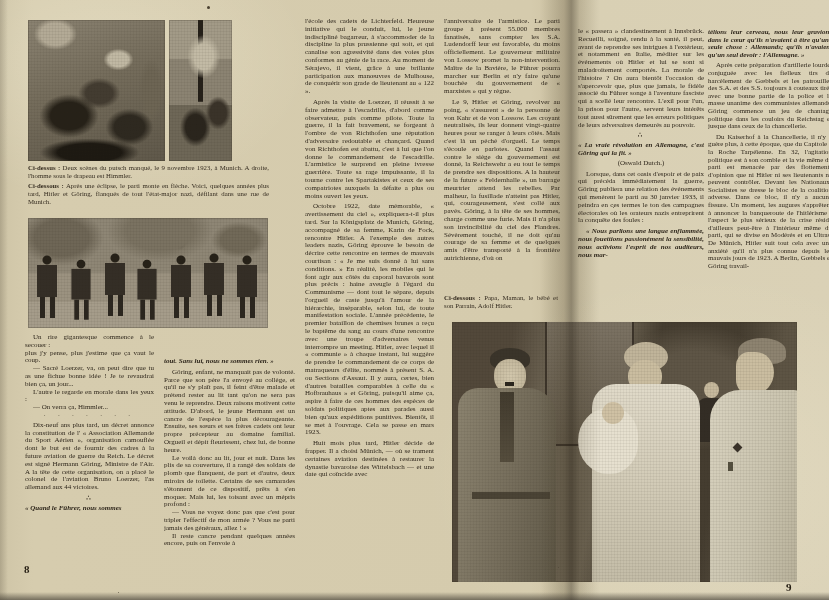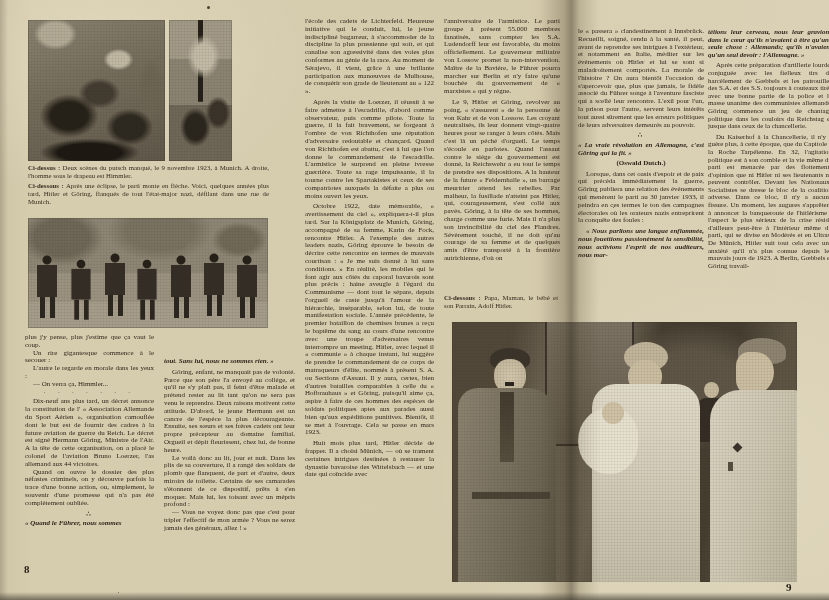--- a/index.html
+++ b/index.html
@@ -10,21 +10,21 @@
       linear-gradient(90deg,#cfc5a7 0,#d6ccae 4%,#d5cbad 64%,#cdc2a3 68%,#d9d0b4 72%,#dad1b6 100%);
     font-family:"Liberation Serif","DejaVu Serif",serif;color:#2f271c;}
   
   .col{position:absolute;font-size:7px;line-height:7.8px;text-align:justify;overflow:hidden;}
   .para{margin:0;text-indent:8px;}
   .para.noindent{text-indent:0;}
   .para.spaced{margin-top:3px;}
   .para.quote{font-style:italic;font-weight:bold;}
   .para.divider{text-align:center;text-indent:0;margin:3px 0 2px;letter-spacing:2px;font-weight:bold;}
   .para.dotline{text-align:center;text-indent:0;letter-spacing:5px;margin:1px 0;color:#4a4234;}
-  .para.attribution{text-align:center;text-indent:0;font-weight:bold;margin:2px 0 3px;}
+  .para.attribution{text-align:center;text-indent:0;font-weight:normal;margin:2px 0 3px;}
   .colL1{left:25px;top:334px;width:129px;height:228px;}
   .colL2{left:164px;top:334px;width:131px;height:258px;margin-top:24px;}
   .colL3{left:305px;top:18px;width:129px;height:576px;}
   .colL4{left:444px;top:18px;width:116px;height:272px;}
   .colR1{left:578px;top:28px;width:126px;height:290px;}
   .colR2{left:708px;top:28px;width:124px;height:296px;font-size:6.9px;line-height:7.6px;}
   
   .capblock{position:absolute;left:28px;top:164px;width:241px;}
   .cap{margin:0;font-size:6.8px;line-height:7.7px;text-align:justify;color:#362d21;}
   .cap + .cap{margin-top:3px;}
@@ -126,41 +126,42 @@
     <div class="mfig" style="left:6px"></div>
     <div class="mfig" style="left:40px"></div>
     <div class="mfig" style="left:74px"></div>
     <div class="mfig" style="left:106px"></div>
     <div class="mfig" style="left:140px"></div>
     <div class="mfig" style="left:173px"></div>
     <div class="mfig" style="left:206px"></div>
   </div>
 
   <div class="col colL1">
+      <p class="para">Un rire gigantesque commence à le secouer :</p>
       <p class="para noindent">plus j'y pense, plus j'estime que ça vaut le coup.</p>
-      <p class="para">Un rire gigantesque commence à le secouer :</p>
+      <p class="para">— Sacré Loerzer, va, on peut dire que tu as une fichue bonne idée ! Je te revaudrai bien ça, un jour...</p>
       <p class="para">L'autre le regarde en morale dans les yeux :</p>
       <p class="para">— On verra ça, Himmler...</p>
       <p class="para dotline">·  ·  ·  ·  ·  ·  ·</p>
       <p class="para">Dix-neuf ans plus tard, un décret annonce la constitution de l' « Association Allemande du Sport Aérien », organisation camouflée dont le but est de fournir des cadres à la future aviation de guerre du Reich. Le décret est signé Hermann Göring, Ministre de l'Air. A la tête de cette organisation, on a placé le colonel de l'aviation Bruno Loerzer, l'as allemand aux 44 victoires.</p>
-      <p class="para">Quand on ouvre le dossier des plus néfastes criminels, on y découvre parfois la trace d'une bonne action, ou, simplement, le souvenir d'une promesse qui n'a pas été complètement oubliée.</p>
       <p class="para divider">∴</p>
       <p class="para quote noindent">« Quand le Führer, nous sommes</p>
     </div>
   <div class="col colL2">
       <p class="para quote noindent">tout. Sans lui, nous ne sommes rien. »</p>
       <p class="para spaced">Göring, enfant, ne manquait pas de volonté. Parce que son père l'a envoyé au collège, et qu'il ne s'y plaît pas, il feint d'être malade et prétend rester au lit tant qu'on ne sera pas venu le reprendre. Deux raisons motivent cette attitude. D'abord, le jeune Hermann est un cancre de l'espèce la plus décourageante. Ensuite, ses sœurs et ses frères cadets ont leur propre précepteur au domaine familial. Orgueil et dépit fleurissent, chez lui, de bonne heure.</p>
       <p class="para">Le voilà donc au lit, jour et nuit. Dans les plis de sa couverture, il a rangé des soldats de plomb que flanquent, de part et d'autre, deux miroirs de toilette. Certains de ses camarades s'étonnent de ce dispositif, prêts à s'en moquer. Mais lui, les toisant avec un mépris profond :</p>
-      <p class="para">— Vous ne voyez donc pas que c'est pour tripler l'effectif de mon armée ? Vous ne serez jamais des généraux, allez ! »</p>
+      <p class="para">— Vous ne voyez donc pas que c'est pour tripler l'effectif de mon armée ? Vous ne parti jamais des généraux, allez ! »</p>
+      <p class="para">Il reste cancre pendant quelques années encore, puis on l'envoie à</p>
     </div>
   <div class="col colL3">
       <p class="para noindent">l'école des cadets de Lichterfeld. Heureuse initiative qui le conduit, lui, le jeune indiscipliné bagarreur, à s'accommoder de la discipline la plus prussienne qui soit, et qui canalise son agressivité dans des voies plus conformes au génie de la race. Au moment de Sérajevo, il vient, grâce à une brillante participation aux manœuvres de Mulhouse, de conquérir son grade de lieutenant au « 122 ».</p>
       <p class="para spaced">Après la visite de Loerzer, il réussit à se faire admettre à l'escadrille, d'abord comme observateur, puis comme pilote. Toute la guerre, il la fait bravement, se forgeant à l'ombre de von Richthofen une réputation d'adversaire redoutable et chançard. Quand von Richthofen est abattu, c'est à lui que l'on donne le commandement de l'escadrille. L'armistice le surprend en pleine ivresse guerrière. Toute sa rage impuissante, il la tourne contre les Spartakistes et ceux de ses compatriotes auxquels la défaite a plus ou moins ouvert les yeux.</p>
       <p class="para spaced">Octobre 1922, date mémorable, « avertissement du ciel », expliquera-t-il plus tard. Sur la Königsplatz de Munich, Göring, accompagné de sa femme, Karin de Fock, rencontre Hitler. A l'exemple des autres leaders nazis, Göring éprouve le besoin de décrire cette rencontre en termes de mauvais courtisan : « Je me suis donné à lui sans conditions. » En réalité, les mobiles qui le font agir aux côtés du caporal bavarois sont plus précis : haine aveugle à l'égard du Communisme — dont tout le sépare, depuis l'orgueil de caste jusqu'à l'amour de la hiérarchie, inséparable, selon lui, de toute manifestation sociale. L'année précédente, le premier bataillon de chemises brunes a reçu le baptême du sang au cours d'une rencontre avec une troupe d'adversaires venus interrompre un meeting. Hitler, avec lequel il « communie » à chaque instant, lui suggère de prendre le commandement de ce corps de matraqueurs d'élite, nommés à présent S. A. ou Sections d'Assaut. Il y aura, certes, bien d'autres batailles comparables à celle du « Hofbrauhaus » et Göring, puisqu'il aime ça, aspire à faire de ces hommes des espèces de soldats politiques aptes aux parades aussi bien qu'aux expéditions punitives. Bientôt, il se met à l'ouvrage. Cela se passe en mars 1923.</p>
-      <p class="para spaced">Huit mois plus tard, Hitler décide de frapper. Il a choisi Münich, — où se trament certaines intrigues destinées à restaurer la dynastie bavaroise des Wittelsbach — et une date qui coïncide avec</p>
+      <p class="para spaced">Huit mois plus tard, Hitler décide de frapper. Il a choisi Münich, — où se trament certaines aviation destinées à restaurer la dynastie bavaroise des Wittelsbach — et une date qui coïncide avec</p>
     </div>
   <div class="col colL4">
       <p class="para noindent">l'anniversaire de l'armistice. Le parti groupe à présent 55.000 membres fanatisés, sans compter les S.A. Ludendorff leur est favorable, du moins officiellement. Le gouverneur militaire von Lossow promet la non-intervention. Maître de la Bavière, le Führer pourra marcher sur Berlin et n'y faire qu'une bouchée du gouvernement de « marxistes » qui y règne.</p>
       <p class="para spaced">Le 9, Hitler et Göring, revolver au poing, « s'assurent » de la personne de von Kahr et de von Lossow. Les croyant neutralisés, ils leur donnent vingt-quatre heures pour se ranger à leurs côtés. Mais c'est là un péché d'orgueil. Le temps s'écoule en parlotes. Quand l'assaut contre le siège du gouvernement est donné, la Reichswehr a eu tout le temps de prendre ses dispositions. A la hauteur de la future « Feldernhalle », un barrage meurtrier attend les rebelles. Par malheur, la fusillade n'atteint pas Hitler, qui, courageusement, s'est collé aux pavés. Göring, à la tête de ses hommes, charge comme une furie. Mais il n'a plus son invincibilité du ciel des Flandres. Sévèrement touché, il ne doit qu'au courage de sa femme et de quelques amis d'être transporté à la frontière autrichienne, d'où on</p>
     </div>
 
   <div class="capbapt">
     <p class="cap"><b class="lead">Ci-dessous :</b> <span>Papa, Maman, le bébé et son Parrain, Adolf Hitler.</span></p>
   </div>
 

